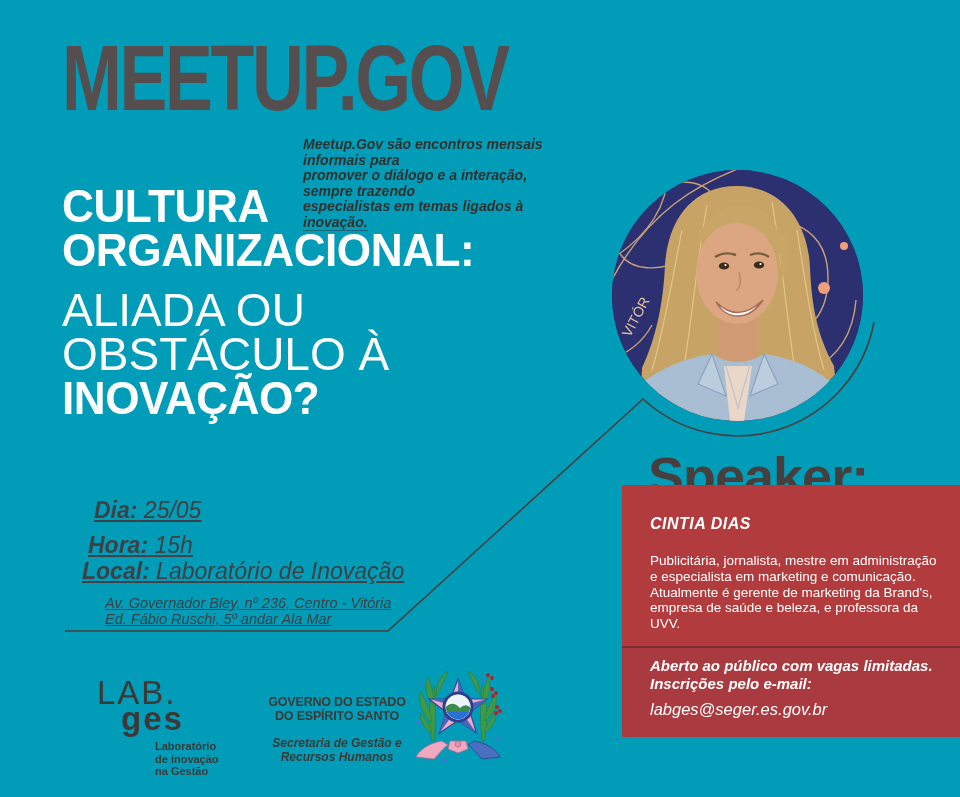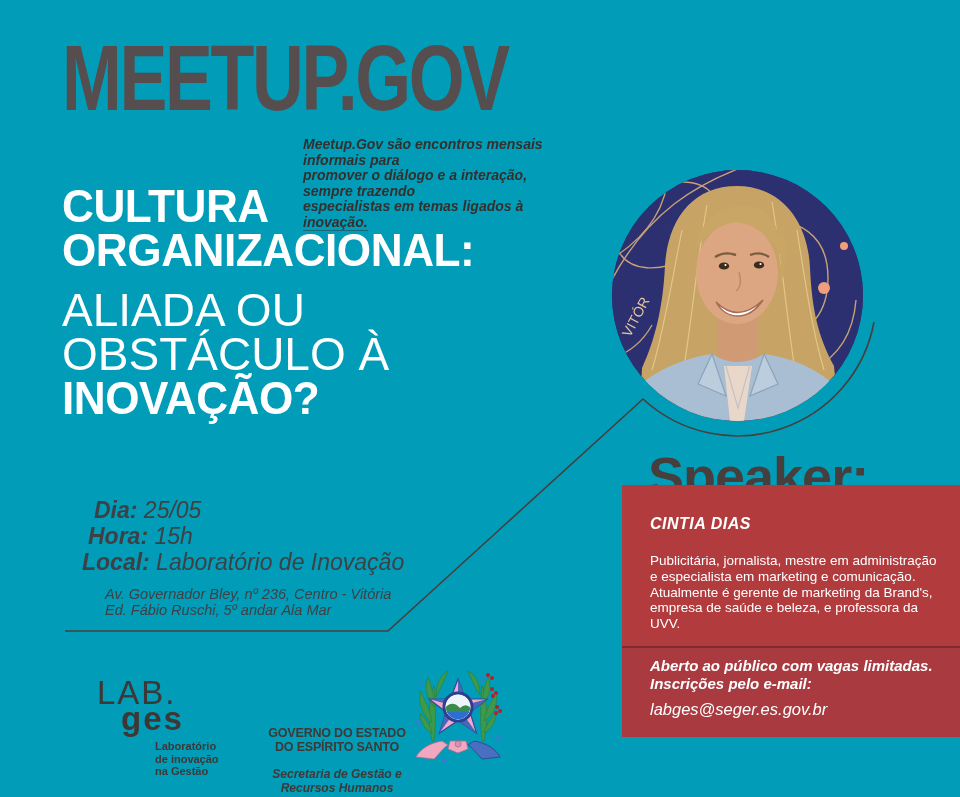--- a/index.html
+++ b/index.html
@@ -25,24 +25,24 @@
   }
   .subtitle .u{border-bottom:1px solid rgba(45,60,62,.55);}
 
   
   .main-title{left:62px;top:184px;color:#fff;line-height:44px;font-size:46px;white-space:nowrap;}
   .mt-bold{font-weight:700;letter-spacing:-.5px;transform:scaleX(.96);transform-origin:left;}
   .mt-light{font-weight:400;letter-spacing:0;}
   .mt-gap{height:16px;}
 
   
-  .details{left:82px;top:497px;color:#3d4145;font-style:italic;font-size:23px;line-height:26px;white-space:nowrap;}
+  .details{left:82px;top:497px;color:#3d4145;font-style:italic;font-size:23px;line-height:26px;white-space:nowrap;text-decoration:underline;}
   .details .lbl{font-weight:bold;}
   .d-row1{padding-left:12px;}
-  .d-row2{padding-left:6px;}
+  .d-row2{padding-left:6px;margin-top:9px;}
   .address{margin-top:12px;padding-left:23px;font-size:14.5px;line-height:15.5px;font-weight:normal;}
 
   
   .overlay-svg{left:0;top:0;pointer-events:none;}
 
   
   .photo-circle{
     left:612px;top:170px;width:251px;height:251px;border-radius:50%;
     overflow:hidden;background:#2c3070;
   }
@@ -60,21 +60,21 @@
   .speaker-bio{position:absolute;left:28px;top:68px;width:300px;color:#fff;font-size:13.5px;line-height:15.8px;}
   .note{position:absolute;left:28px;top:172px;color:#fff;font-size:15px;font-weight:bold;font-style:italic;line-height:17.5px;white-space:nowrap;}
   .email{position:absolute;left:28px;top:215px;color:#fff;font-size:16.5px;font-style:italic;}
 
   
   .labges{left:97px;top:680px;color:#3d3835;}
   .labges .l1{font-size:33px;line-height:26px;letter-spacing:2px;font-weight:400;}
   .labges .l2{font-size:33px;line-height:26px;letter-spacing:2px;font-weight:700;margin-left:24px;}
   .labges .tagline{margin-left:58px;margin-top:8px;font-size:11px;font-weight:bold;line-height:12.5px;}
   .governo{left:262px;top:695px;width:150px;text-align:center;color:#3e3936;}
-  .governo .g1{font-size:12.5px;font-weight:bold;line-height:14px;letter-spacing:-.2px;white-space:nowrap;margin-top:31px;}
+  .governo .g1{font-size:12.5px;font-weight:bold;line-height:14px;letter-spacing:-.2px;white-space:nowrap;}
   .governo .g2{margin-top:14px;font-size:12px;font-weight:bold;font-style:italic;line-height:13.5px;white-space:nowrap;}
   .emblem{left:412px;top:663px;width:92px;height:102px;}
 </style>
 </head>
 <body>
 
 <div class="poster">
 
   <div class="abs meetup-title">MEETUP.GOV</div>
 

